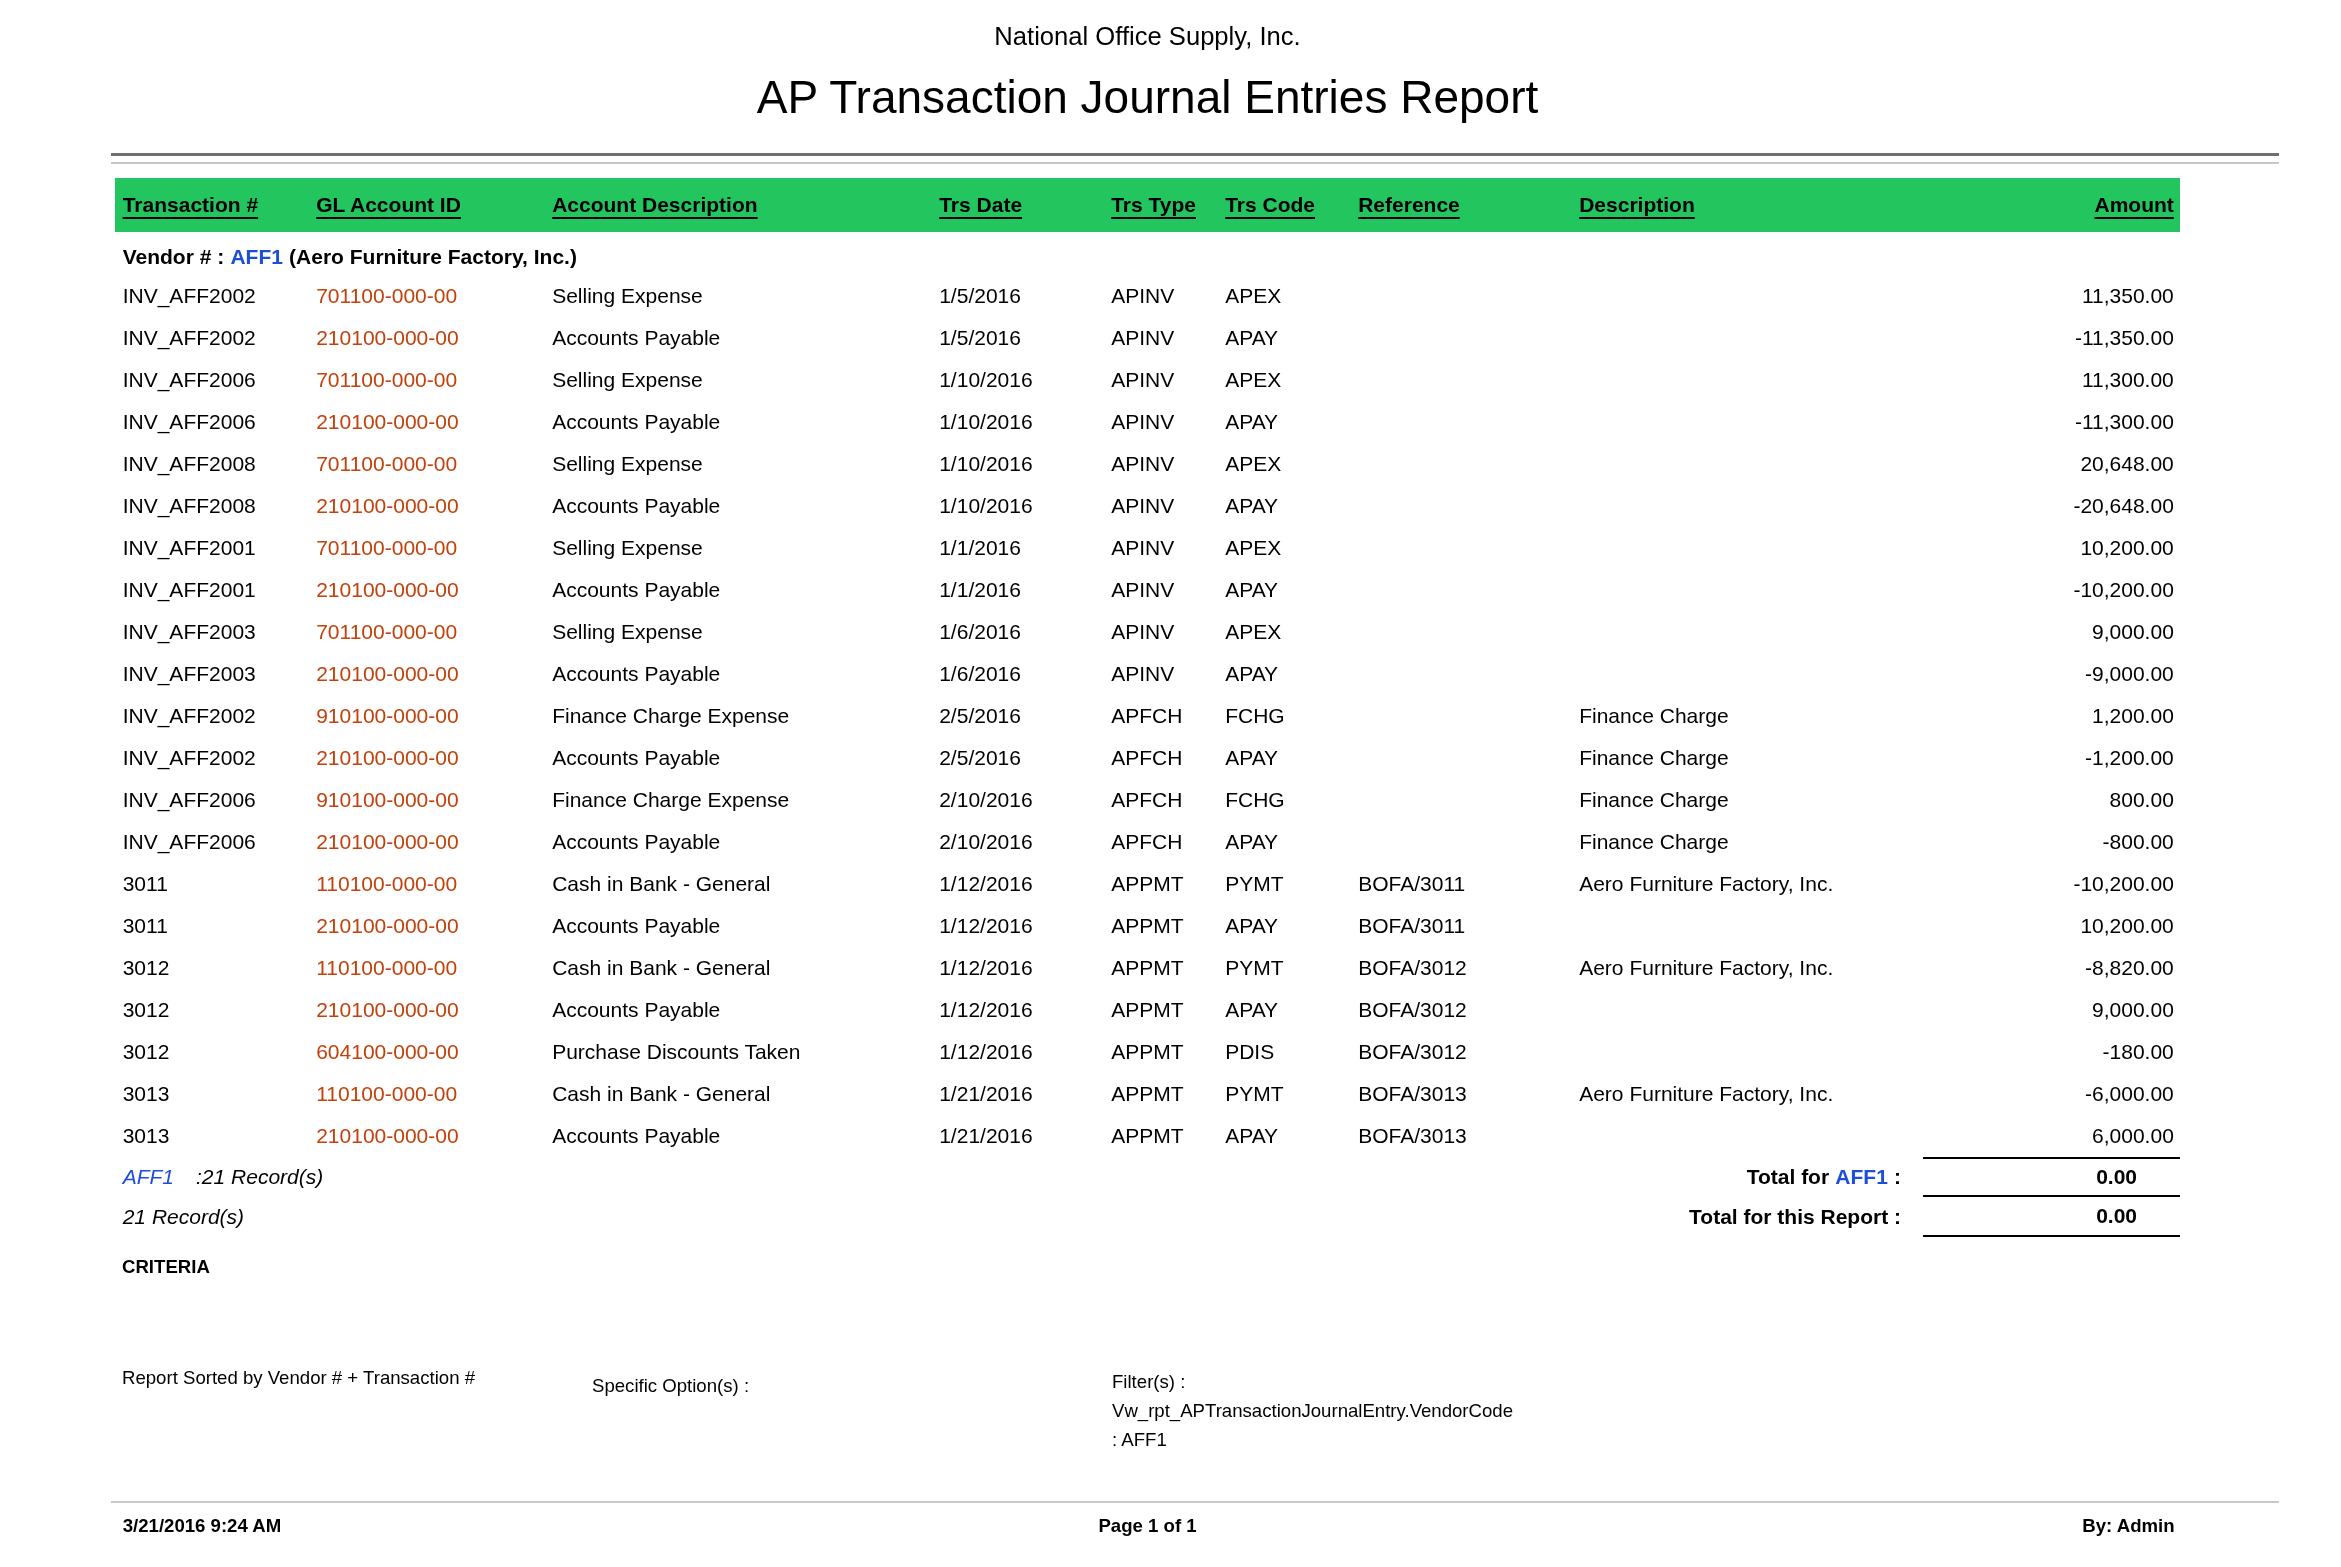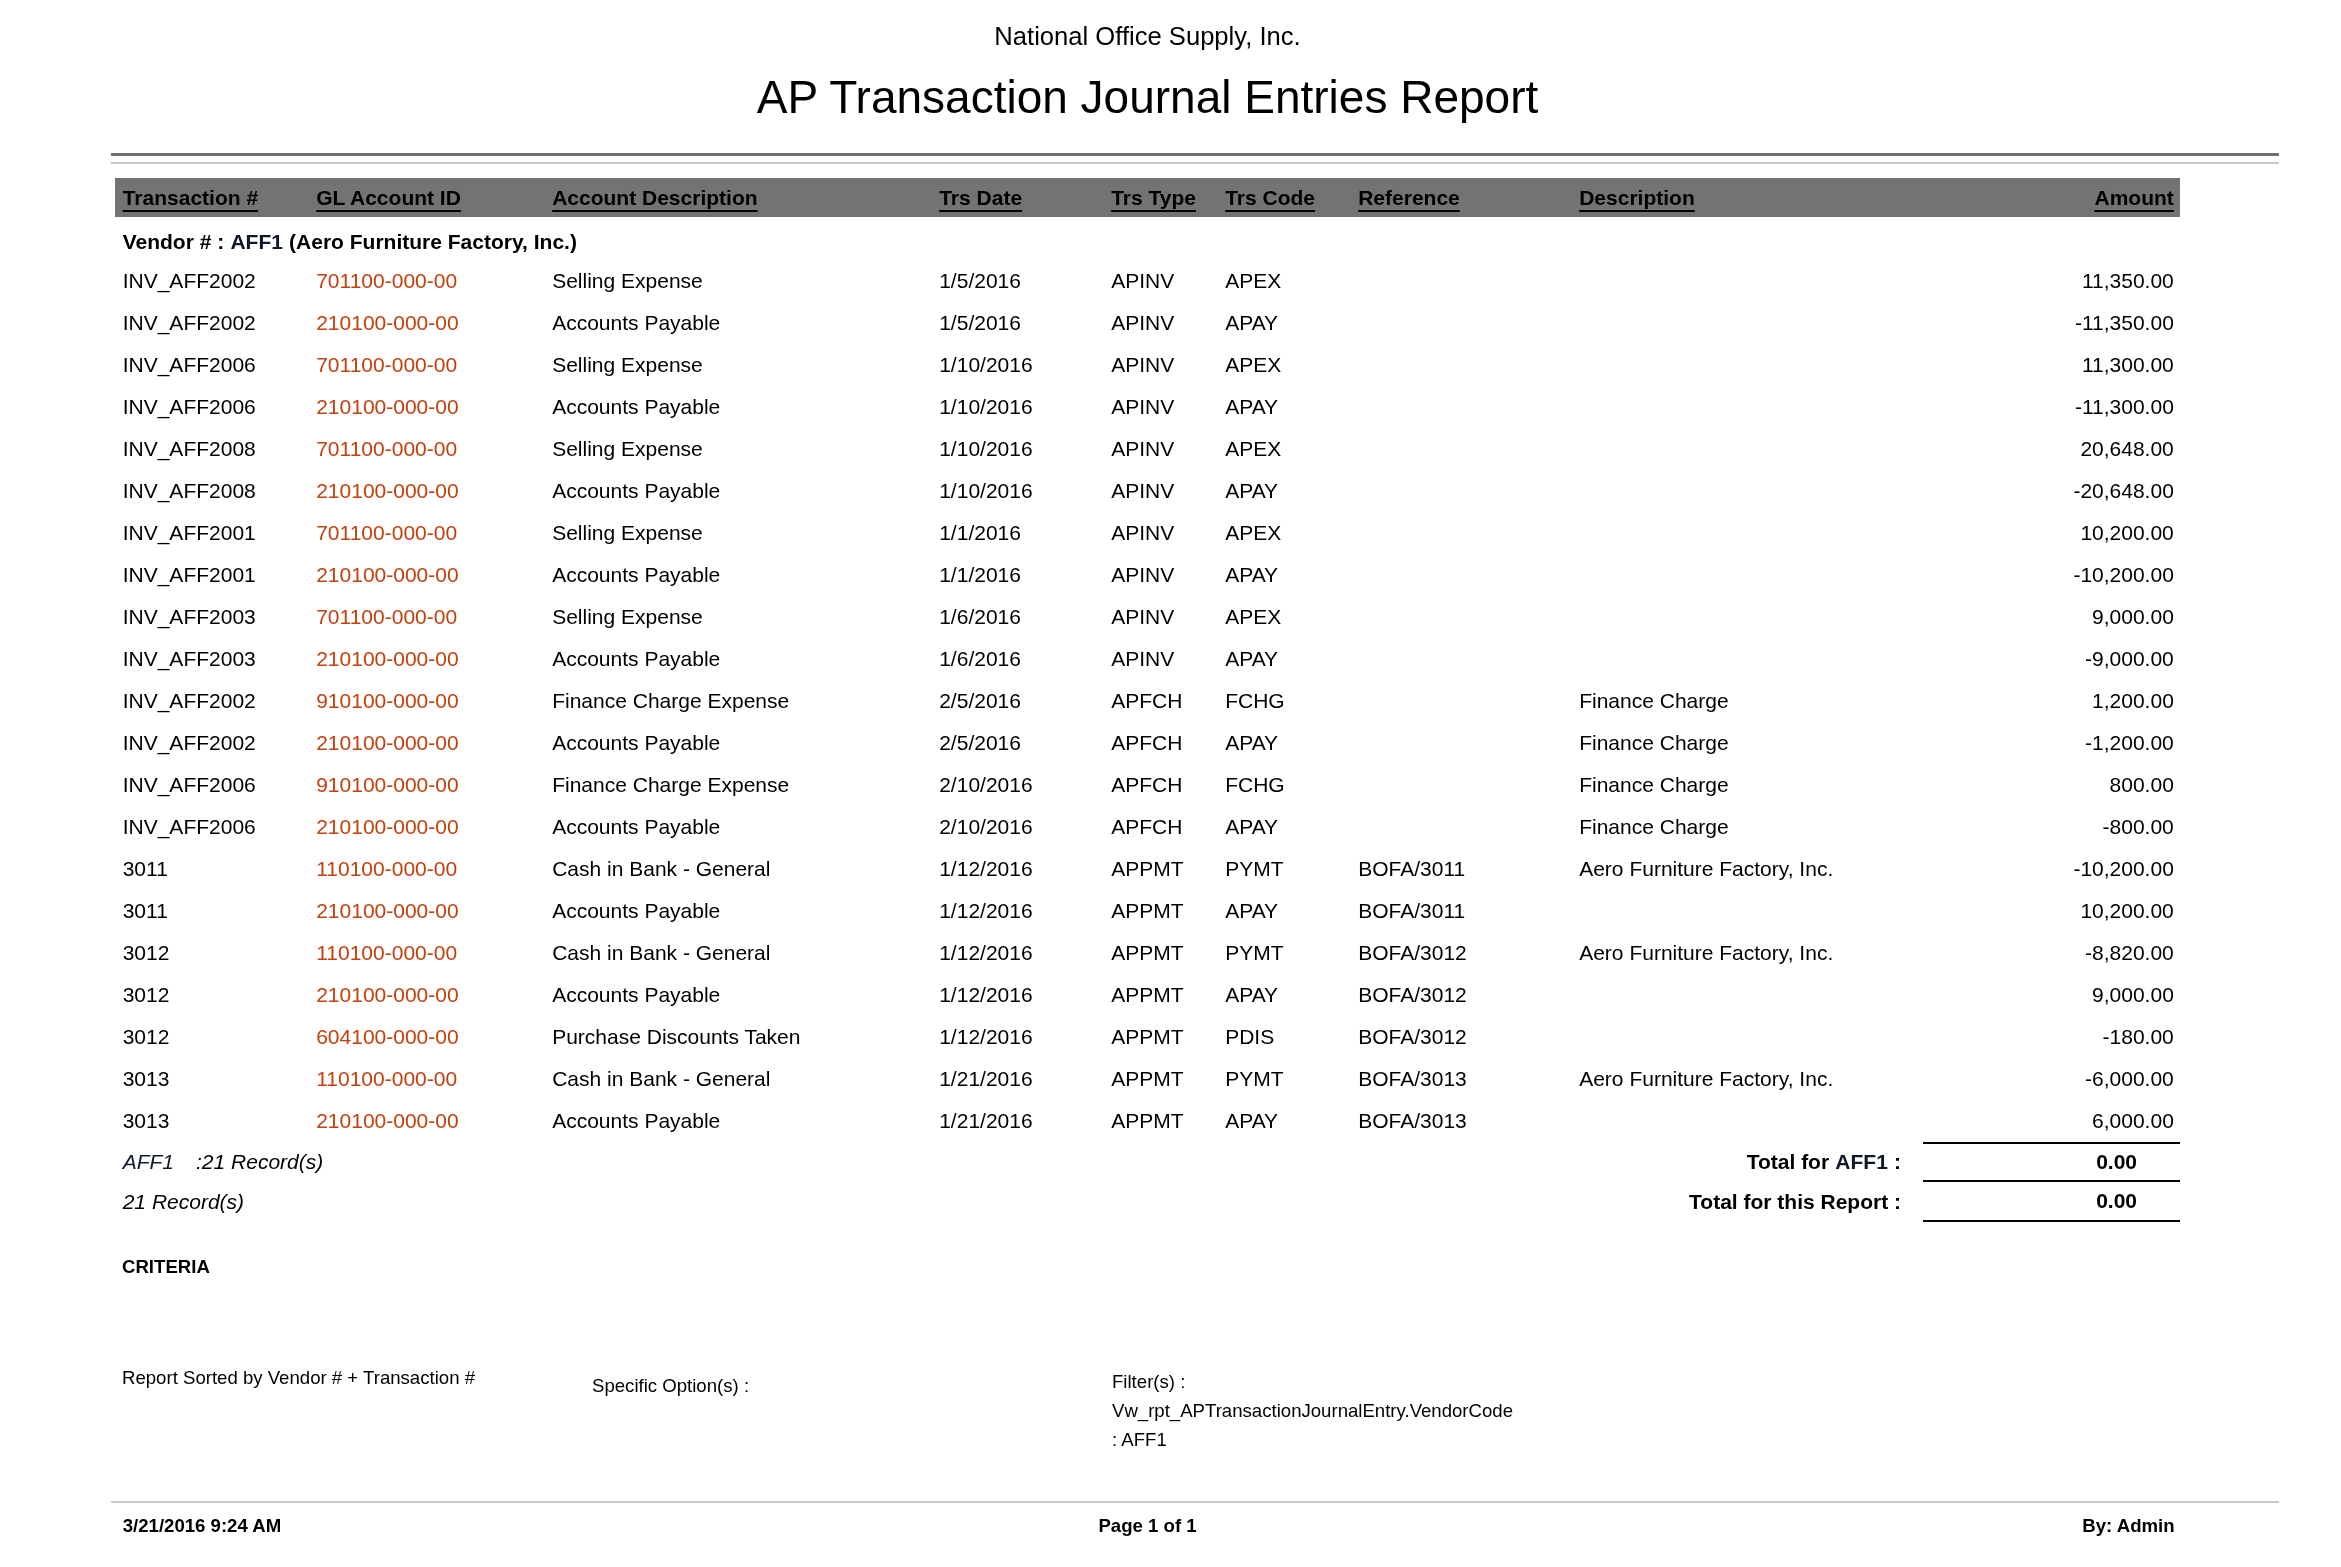--- a/index.html
+++ b/index.html
@@ -9,28 +9,28 @@
     font-family:"Liberation Sans","DejaVu Sans",sans-serif; color:#000;
     overflow:hidden;
   }
   .company  { position:absolute; left:115px; top:22px;  width:2065px; text-align:center; font-size:25.6px; }
   .rtitle   { position:absolute; left:115px; top:70px;  width:2065px; text-align:center; font-size:46px; }
   .rule-dark  { position:absolute; left:111px; top:153px; width:2168px; height:3.1px; background:#6f6f6f; }
   .rule-light { position:absolute; left:111px; top:162px; width:2168px; height:2.3px; background:#c6c6c6; }
 
   .table { position:absolute; left:115px; top:178px; width:2065px; }
   .grid  { display:grid; grid-template-columns:195px 236px 387px 172px 114px 133px 221px 350px 257px; align-items:center; }
-  .head  { background:#737373; height:39px; font-weight:bold; font-size:21px; }
+  .head  { background:#22c55e; height:54px; font-weight:bold; font-size:21px; }
   .head .hc { padding-left:6.2px; white-space:nowrap; }
   .head .hc.first { padding-left:7.7px; }
   .head .hc.num { text-align:right; padding-right:6.2px; padding-left:0; }
   .head .hc span { text-decoration:underline; text-decoration-thickness:2.3px; text-underline-offset:4.6px; }
 
   .vendor-row { margin-top:6.2px; height:37px; line-height:37px; font-weight:bold; font-size:21px; padding-left:7.7px; white-space:nowrap; }
-  .blue { color:#0f172a; }
+  .blue { color:#1d4ed8; }
   .vendor-row .vcode { margin:0 6.2px; }
 
   .row { height:42px; font-size:21px; }
   .c { padding-left:6.2px; white-space:nowrap; }
   .c.txn { padding-left:7.7px; }
   .c.gl { color:#c2410c; }
   .c.amount { text-align:right; padding-right:6.2px; padding-left:0; }
 
   .trow { display:flex; height:40px; align-items:center; font-size:21px; }
   .trecords { width:1162px; padding-left:7.7px; font-style:italic; white-space:nowrap; }

